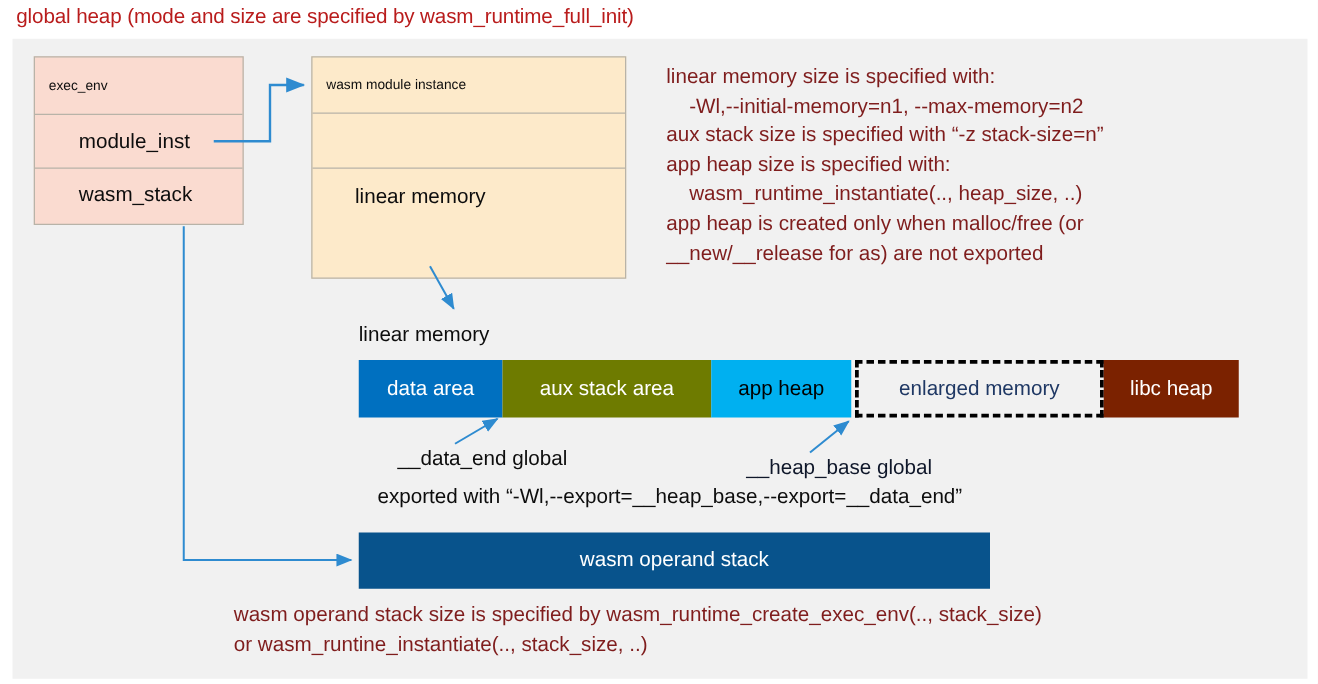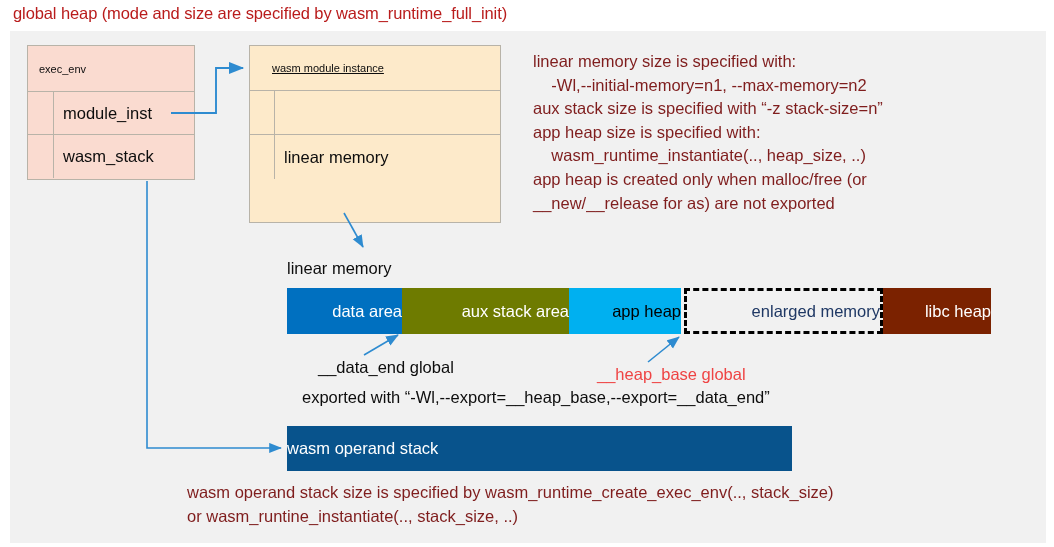--- a/index.html
+++ b/index.html
@@ -55,20 +55,21 @@
     font-size: 11px;
     color: #0d0d0d;
     border-bottom: 1px solid #b8b3a8;
   }
   .box-row {
     box-sizing: border-box;
     display: flex;
     width: 100%;
     font-size: 16.5px;
     color: #0d0d0d;
+    align-items: center;
   }
   .gutter {
     box-sizing: border-box;
     flex: 0 0 auto;
     border-right: 1px solid #b8b3a8;
   }
   .rowcell {
     box-sizing: border-box;
     flex: 1 1 auto;
     display: flex;
@@ -78,21 +79,21 @@
   .rowsep { border-bottom: 1px solid #b8b3a8; }
 
   
   #exec-env-box { left: 27px; top: 45px; width: 168px; height: 135px; background: #fadbd0; }
   #exec-env-box .box-head { height: 46px; padding-left: 11px; }
   #exec-env-box .gutter { width: 26px; }
   #exec-env-box .box-row { height: 43px; }
 
   
   #module-inst-box { left: 249px; top: 45px; width: 252px; height: 178px; background: #fdeaca; }
-  #module-inst-box .box-head { height: 45px; padding-left: 22px; text-decoration: underline; }
+  #module-inst-box .box-head { height: 45px; padding-left: 11px; }
   #module-inst-box .gutter { width: 25px; }
   #module-inst-box .box-row { height: 44px; }
 
   
   .note-block {
     position: absolute;
     font-size: 16.5px;
     line-height: 23.6px;
     color: #7f1d1d;
     white-space: pre;
@@ -114,21 +115,21 @@
     left: 287px;
     top: 288px;
     height: 46px;
     display: flex;
     align-items: stretch;
   }
   .seg {
     box-sizing: border-box;
     display: flex;
     align-items: center;
-    justify-content: flex-end;
+    justify-content: center;
     font-size: 16.5px;
     color: #ffffff;
     white-space: nowrap;
   }
   .seg.dashed {
     background: #f1f1f1;
     color: #1f3864;
     border: 3px dashed #000000;
     margin-left: 3px;
   }
@@ -140,21 +141,21 @@
     top: 358px;
     font-size: 16.5px;
     color: #0d0d0d;
     white-space: nowrap;
   }
   #heap-base-label {
     position: absolute;
     left: 597px;
     top: 365px;
     font-size: 16.5px;
-    color: #ef4444;
+    color: #0f172a;
     white-space: nowrap;
   }
   #exported-label {
     position: absolute;
     left: 302px;
     top: 388px;
     font-size: 16.5px;
     color: #0d0d0d;
     white-space: nowrap;
   }
@@ -162,21 +163,21 @@
   
   #operand-stack-bar {
     position: absolute;
     left: 287px;
     top: 426px;
     width: 505px;
     height: 45px;
     background: #08538c;
     display: flex;
     align-items: center;
-    justify-content: flex-start;
+    justify-content: center;
     color: #ffffff;
     font-size: 16.5px;
   }
   #operand-note {
     left: 187px;
     top: 481px;
   }
 
   
   #connectors {

